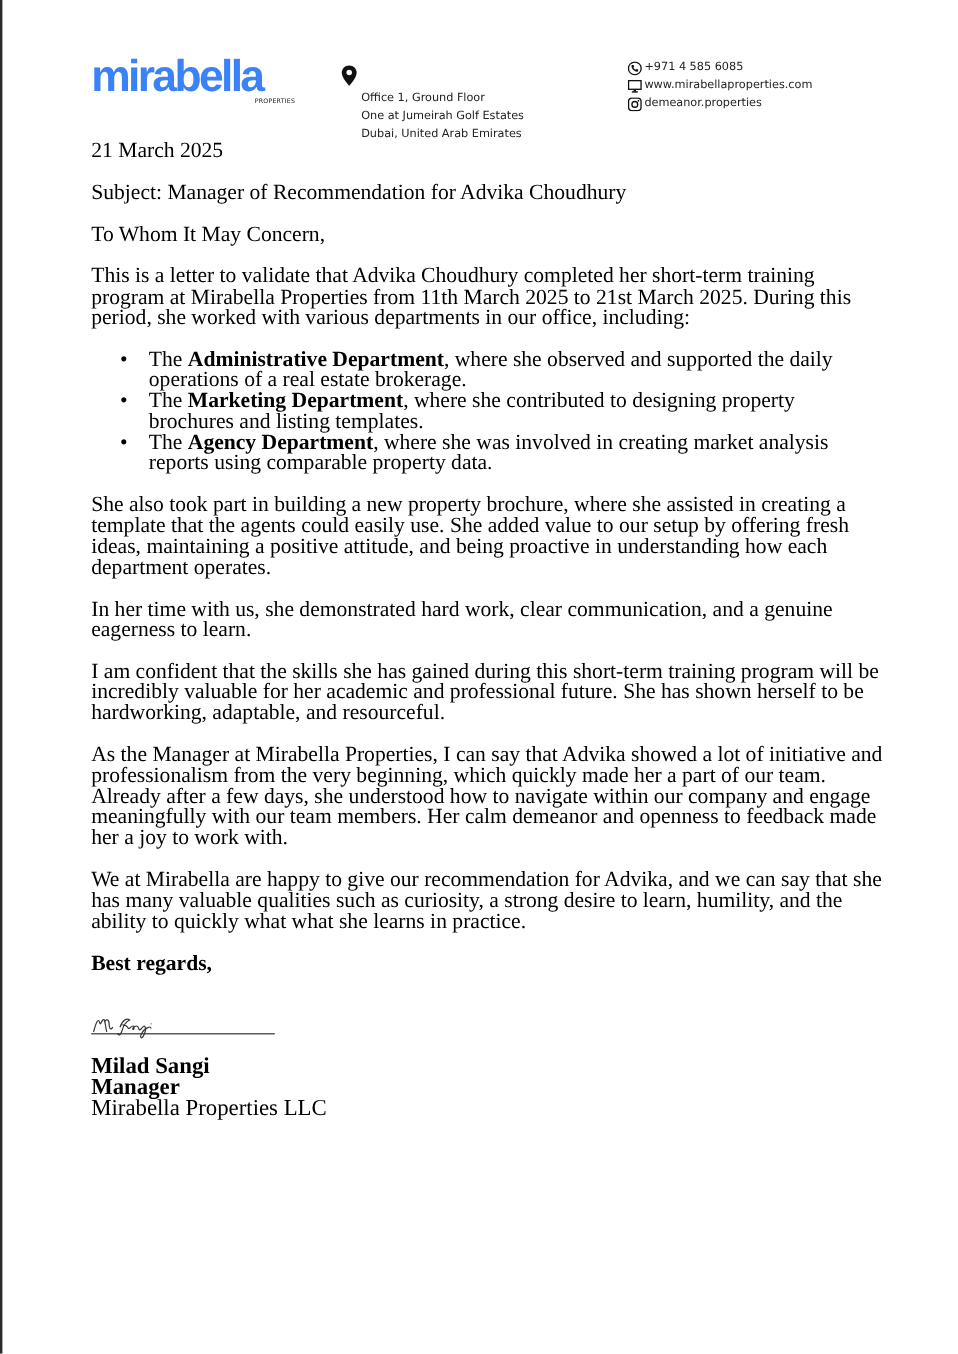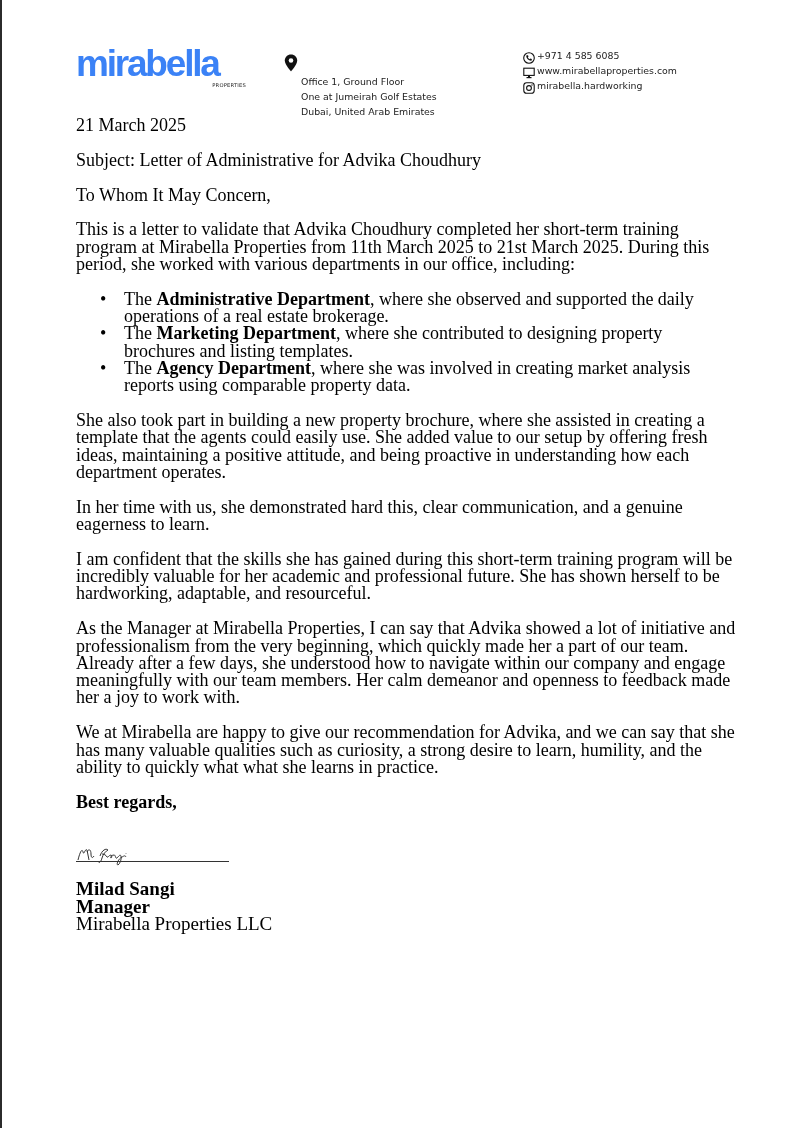--- a/index.html
+++ b/index.html
@@ -103,38 +103,38 @@
       <span class="hline">www.mirabellaproperties.com</span>
     </div>
     <div class="crow">
       <span class="cicon">
         <svg width="12" height="12" viewBox="0 0 12 12">
           <rect x="0.8" y="0.8" width="10.4" height="10.4" rx="2.8" fill="none" stroke="#111" stroke-width="1.1"></rect>
           <circle cx="6" cy="6" r="2.4" fill="none" stroke="#111" stroke-width="1.1"></circle>
           <circle cx="9" cy="3" r="0.7" fill="#111"></circle>
         </svg>
       </span>
-      <span class="hline">mirabella.hardworking</span>
+      <span class="hline">demeanor.properties</span>
     </div>
   </div>
 
   <div class="body">
     <p class="date">21 March 2025</p>
-    <p class="subject">Subject: Letter of Administrative for Advika Choudhury</p>
+    <p class="subject">Subject: Manager of Recommendation for Advika Choudhury</p>
     <p class="salutation">To Whom It May Concern,</p>
     <p class="intro" style="margin-bottom:17.5px;">This is a letter to validate that Advika Choudhury completed her short-term training program at Mirabella Properties from 11th March 2025 to 21st March 2025. During this period, she worked with various departments in our office, including:</p>
 
     <ul class="depts">
       <li><span>The </span><span class="b">Administrative Department</span><span>, where she observed and supported the daily operations of a real estate brokerage.</span></li>
       <li><span>The </span><span class="b">Marketing Department</span><span>, where she contributed to designing property brochures and listing templates.</span></li>
       <li><span>The </span><span class="b">Agency Department</span><span>, where she was involved in creating market analysis reports using comparable property data.</span></li>
     </ul>
 
     <p class="para">She also took part in building a new property brochure, where she assisted in creating a template that the agents could easily use. She added value to our setup by offering fresh ideas, maintaining a positive attitude, and being proactive in understanding how each department operates.</p>
-    <p class="para">In her time with us, she demonstrated hard this, clear communication, and a genuine eagerness to learn.</p>
+    <p class="para">In her time with us, she demonstrated hard work, clear communication, and a genuine eagerness to learn.</p>
     <p class="para">I am confident that the skills she has gained during this short-term training program will be incredibly valuable for her academic and professional future. She has shown herself to be hardworking, adaptable, and resourceful.</p>
     <p class="para">As the Manager at Mirabella Properties, I can say that Advika showed a lot of initiative and professionalism from the very beginning, which quickly made her a part of our team. Already after a few days, she understood how to navigate within our company and engage meaningfully with our team members. Her calm demeanor and openness to feedback made her a joy to work with.</p>
     <p class="para">We at Mirabella are happy to give our recommendation for Advika, and we can say that she has many valuable qualities such as curiosity, a strong desire to learn, humility, and the ability to quickly what what she learns in practice.</p>
     <p class="closing">Best regards,</p>
   </div>
 
   <div class="sig-area">
     <svg class="sig-svg" width="160" height="26" viewBox="0 0 160 26">
       <path d="M2 18 C4 10 6 6 7 10 C8 14 9 6 11 8 C12 11 12 15 13 18 M11 10 C13 6 15 8 15 12 C15 15 16 17 18 14" fill="none" stroke="#333" stroke-width="1"></path>
       <path d="M24 14 C26 8 30 6 32 8 C30 9 27 12 26 16 C25 20 23 22 22 19 M26 12 C28 12 30 13 31 15 C32 16 33 13 35 13 C36 13 36 16 35 16 C34 16 35 13 38 13 C40 13 39 17 41 16 C43 14 44 12 45 14 C46 16 44 22 42 23 C40 23 42 17 46 15 C48 14 49 13 50 15 M50 11 L50 11.5" fill="none" stroke="#333" stroke-width="1"></path>

